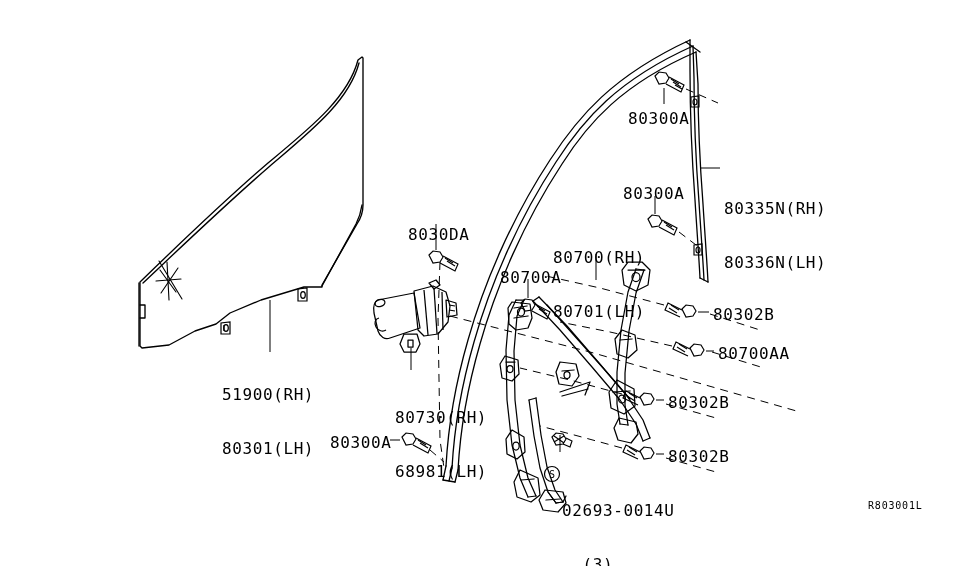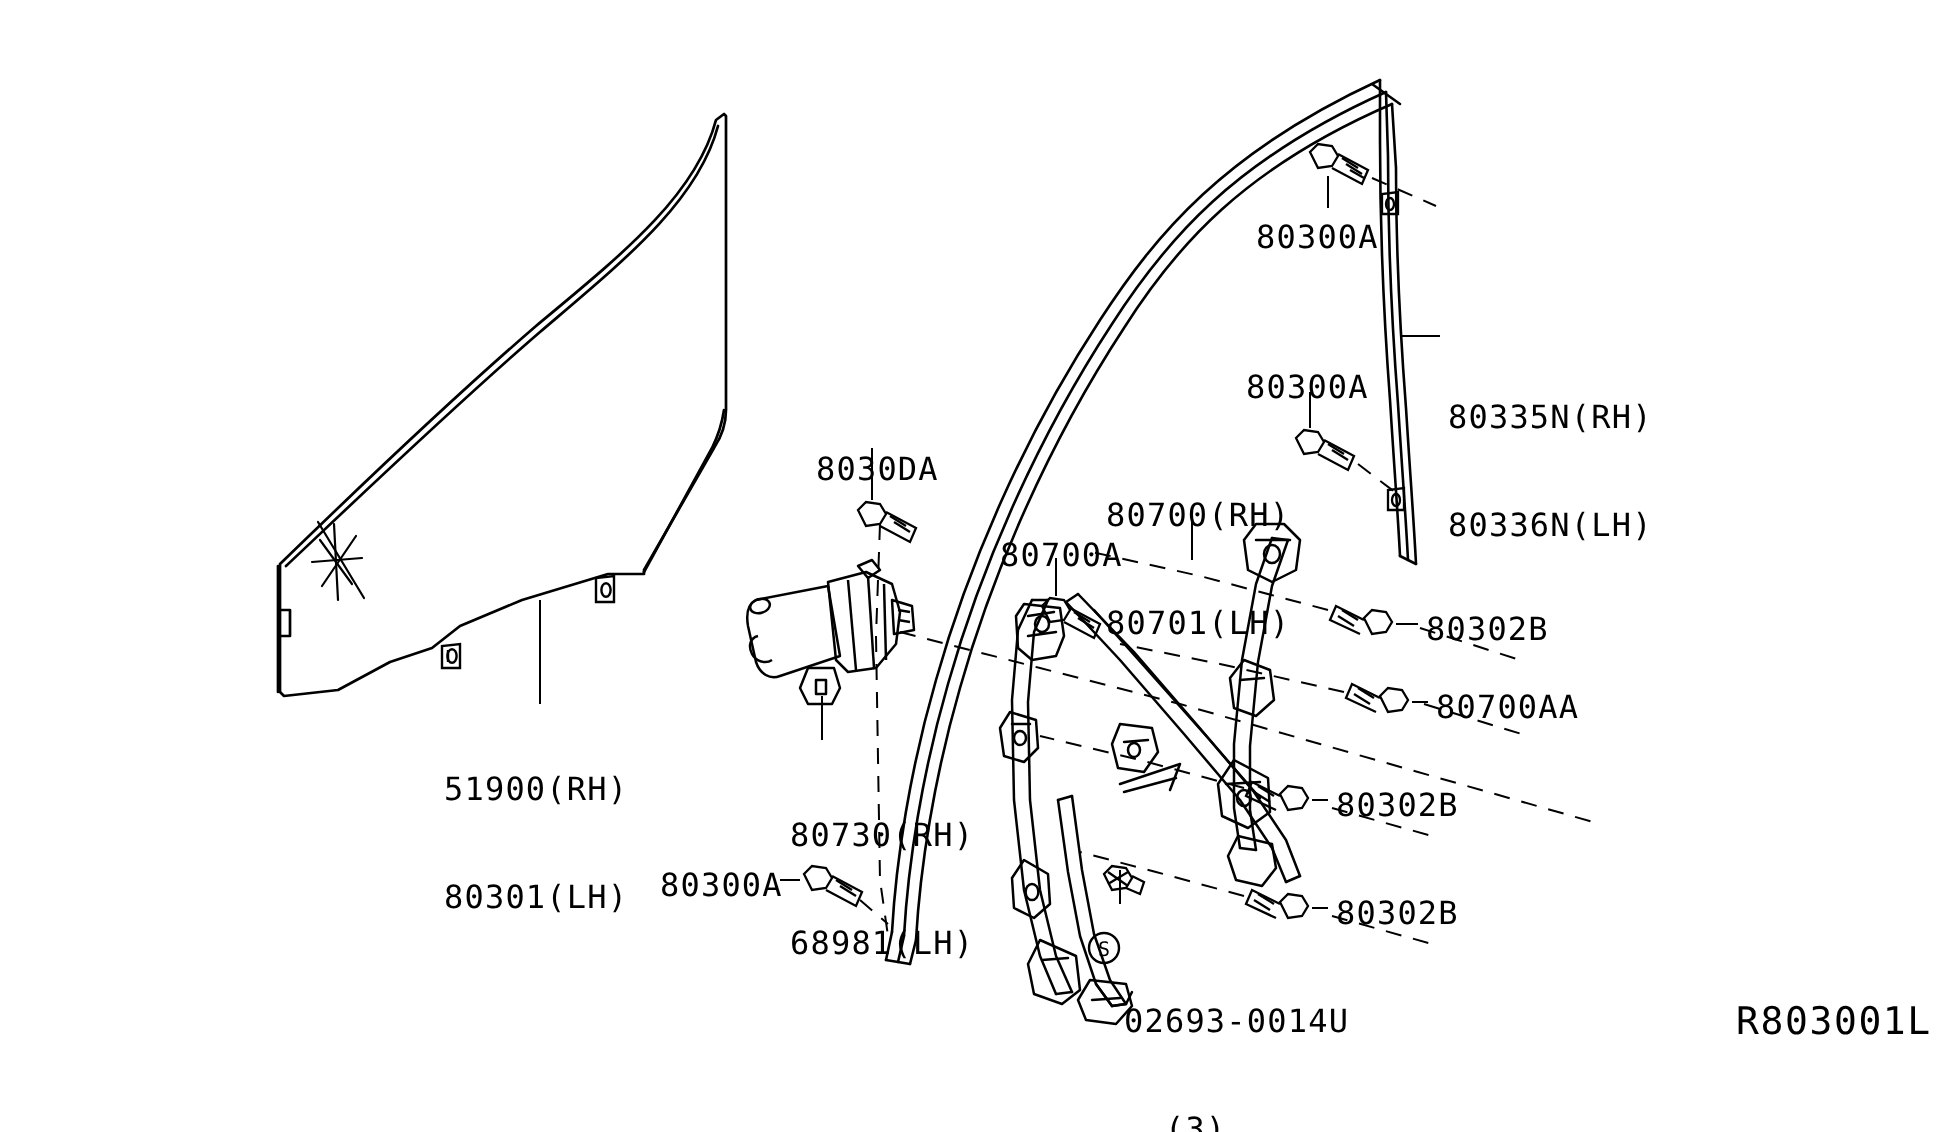--- a/index.html
+++ b/index.html
@@ -29,21 +29,21 @@
     font-size: 16px;
     letter-spacing: 0.6px;
     color: #000000;
     white-space: pre;
     line-height: 17px;
   }
   .label.l2 { line-height: 18px; }
   .diagram-code {
     position: absolute;
     font-family: "DejaVu Sans Mono", "Liberation Mono", monospace;
-    font-size: 19px;
+    font-size: 10px;
     letter-spacing: 0.8px;
     color: #000000;
     white-space: pre;
     text-align: right;
   }
 </style>
 </head>
 <body>
 
 <div id="page">

